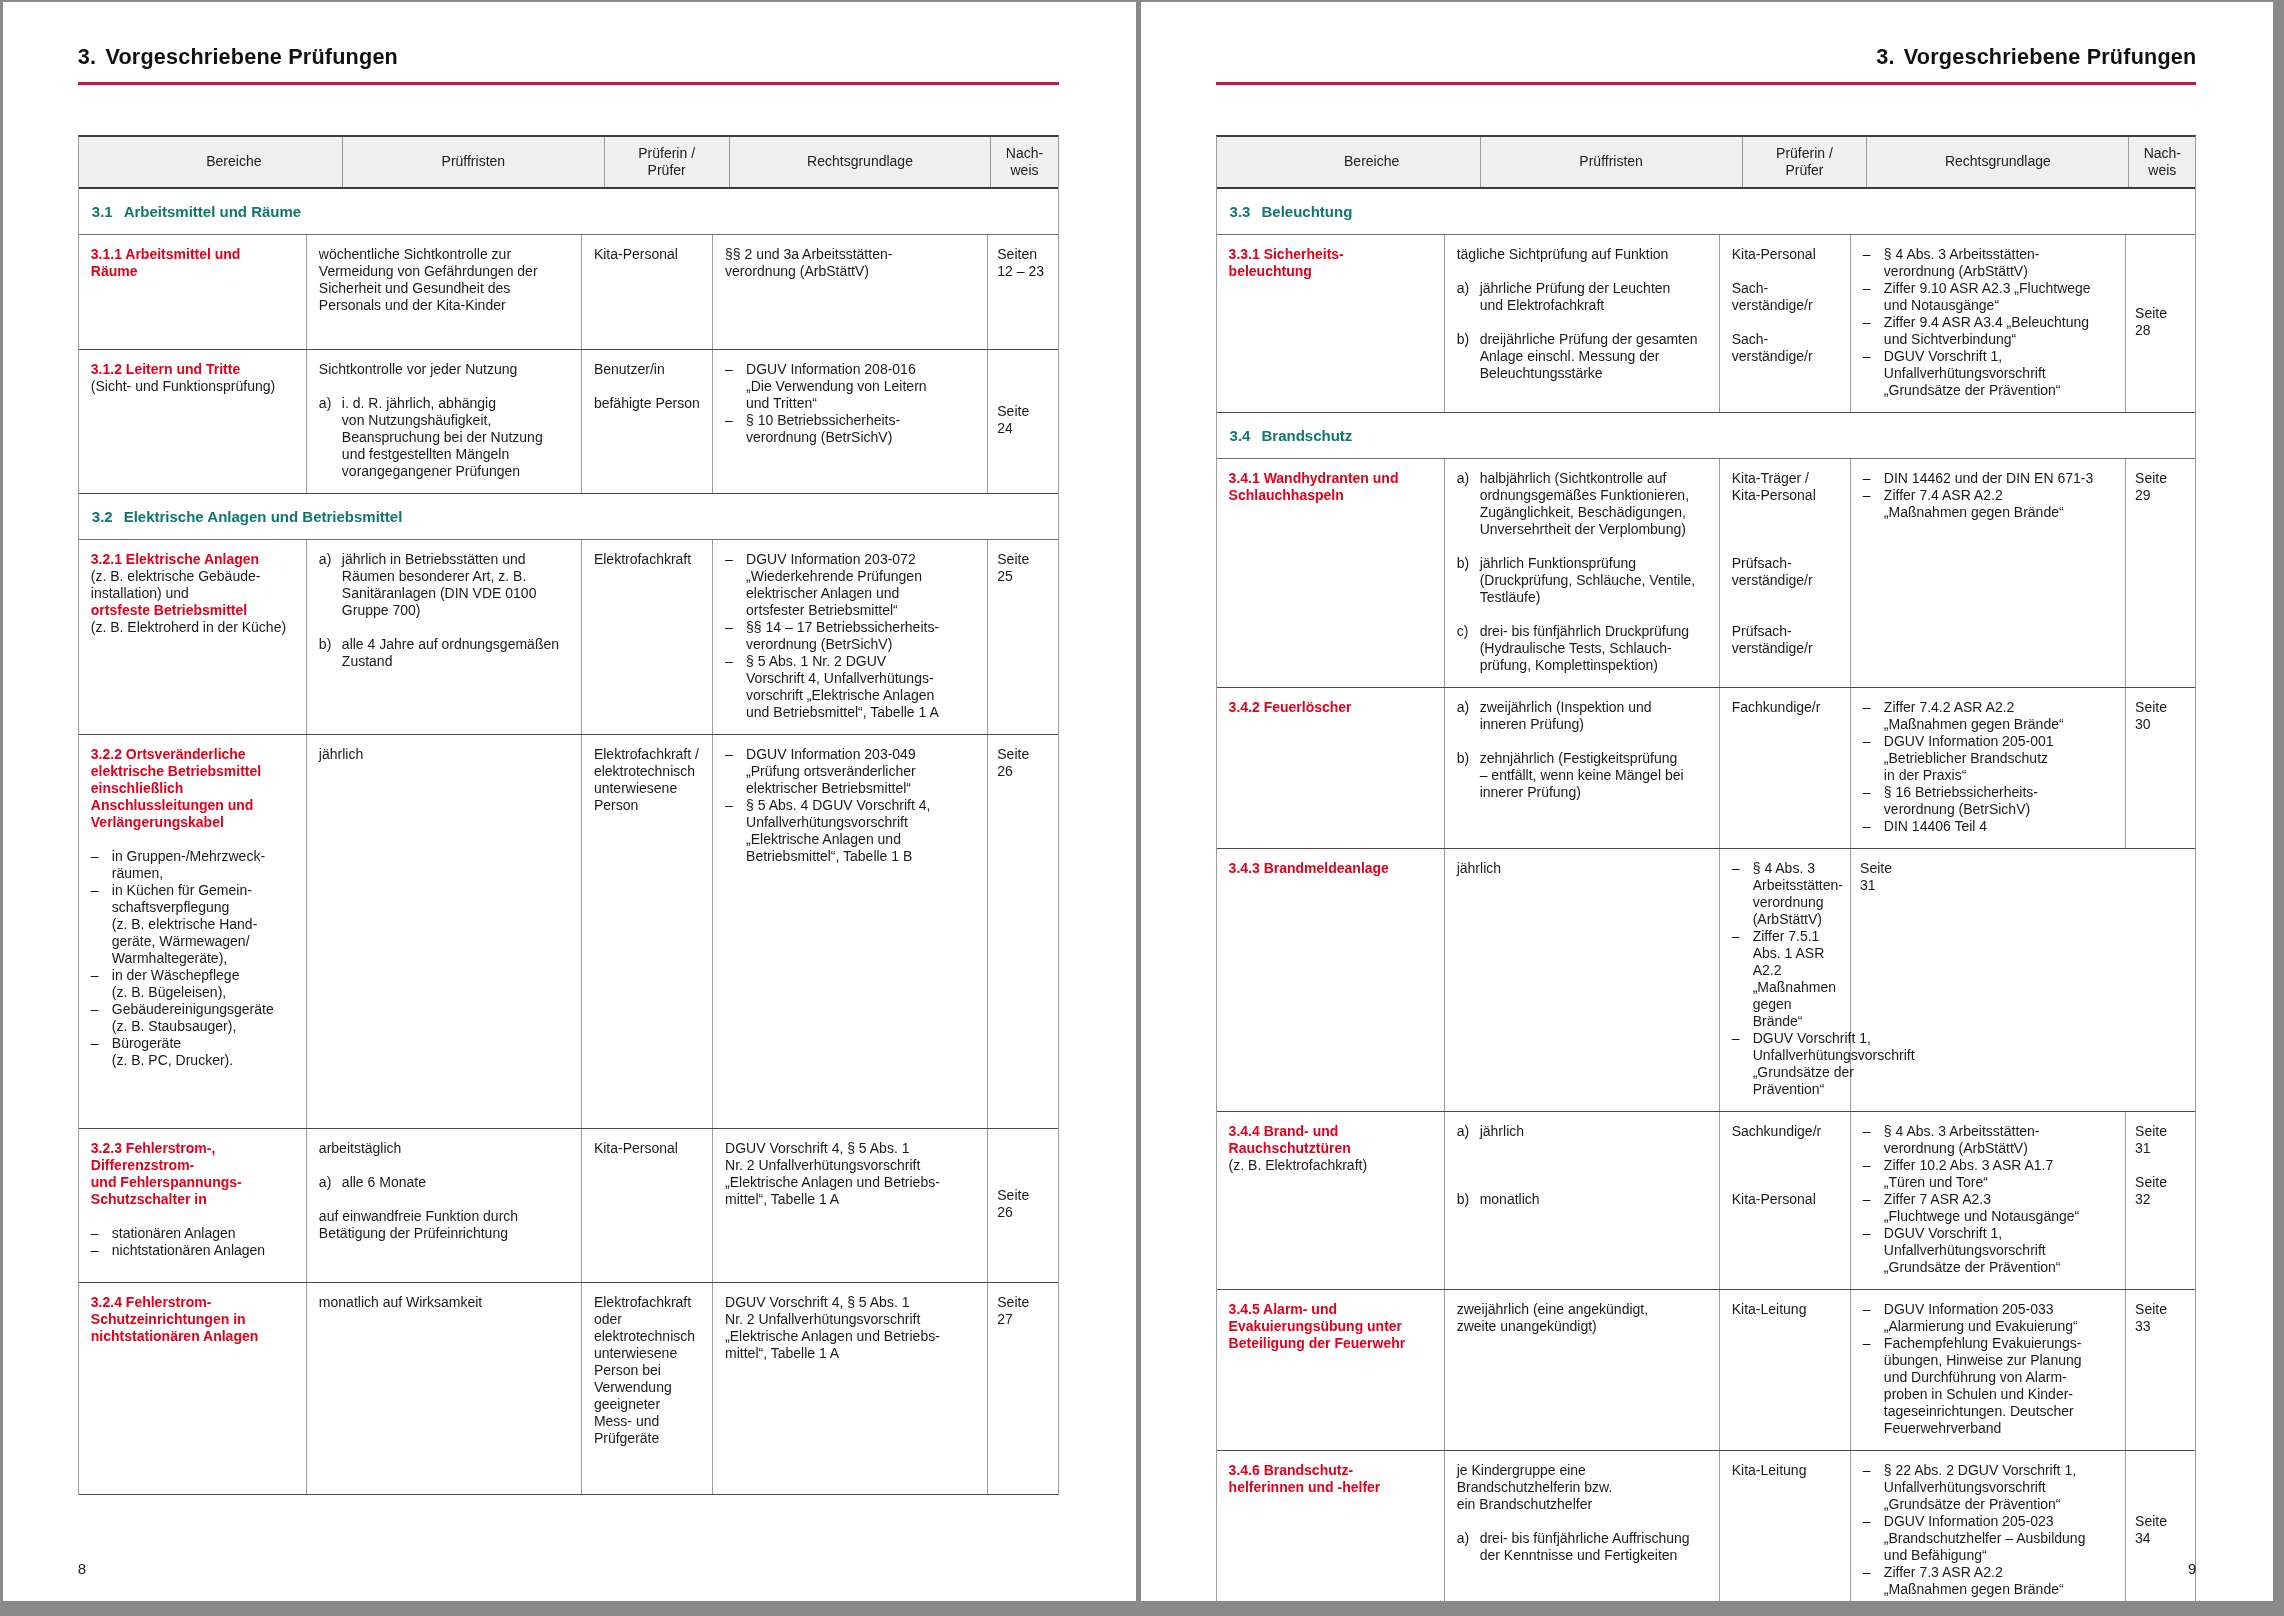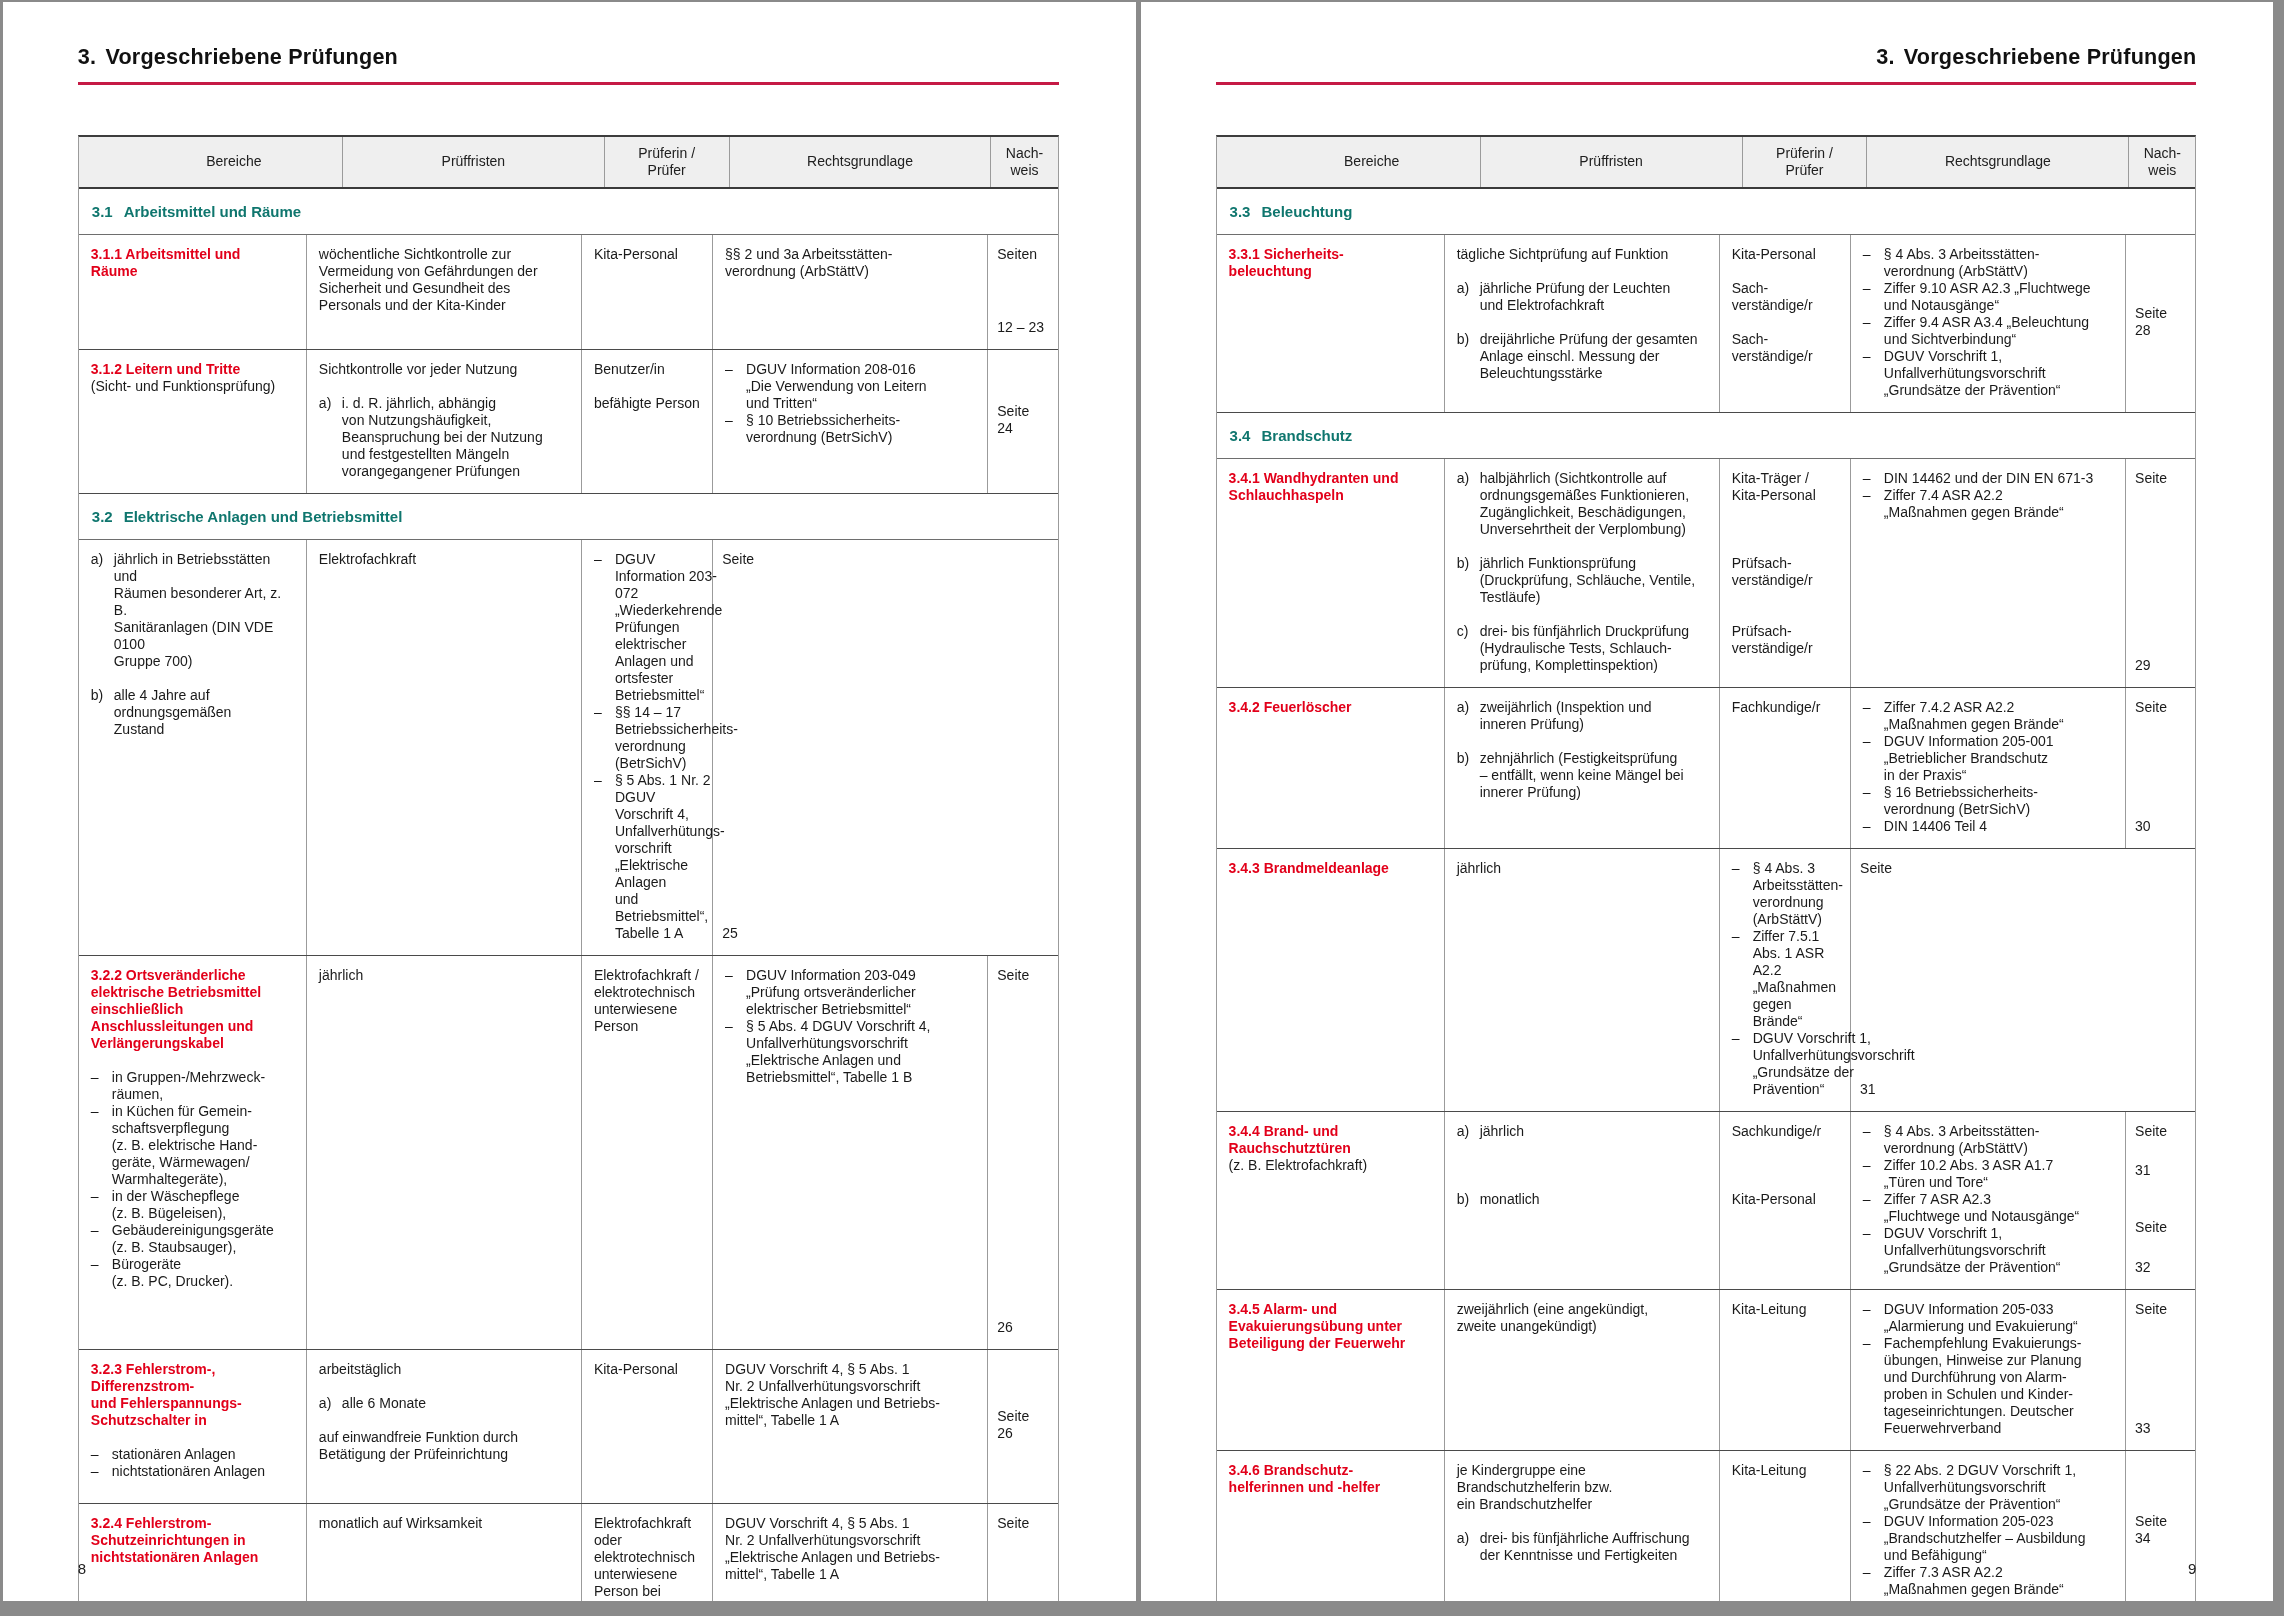--- a/index.html
+++ b/index.html
@@ -56,21 +56,21 @@
   .snum{margin-right:11px;}
   .para{margin:0;}
   .para.red{color:var(--red); font-weight:bold;}
   .para.g1{margin-top:17px;}
   .para.g2{margin-top:34px;}
   .para.g3{margin-top:51px;}
   .hang{display:flex; align-items:flex-start;}
   .hang .pre{flex:0 0 23px;}
   .hang .pre.dash{flex:0 0 21px;}
   .hang .txt{flex:1 1 auto;}
-  .c-n{display:flex; flex-direction:column; padding-left:9.2px; padding-right:3.7px;justify-content:space-between;}
+  .c-n{display:flex; flex-direction:column; padding-left:9.2px; padding-right:3.7px;}
   .c-n.mid{justify-content:center;}
   .pagenum{position:absolute; bottom:24px; font-size:15px; color:#222;}
   .pn-left{left:75px;}
   .pn-right{right:77px;}
 </style>
 </head>
 <body>
 
 <div class="spread">
 
@@ -111,20 +111,22 @@
 vorangegangener Prüfungen</span></div></div>
           <div class="cell c-p"><div class="para">Benutzer/in</div><div class="para g1">befähigte Person</div></div>
           <div class="cell c-r"><div class="para hang"><span class="pre dash">–</span><span class="txt">DGUV Information 208-016
 „Die Verwendung von Leitern
 und Tritten“</span></div><div class="para hang"><span class="pre dash">–</span><span class="txt">§ 10 Betriebssicherheits-
 verordnung (BetrSichV)</span></div></div>
           <div class="cell c-n mid"><div class="para">Seite</div><div class="para">24</div></div>
         </div>
         <div class="row section-row"><span class="snum">3.2</span><span>Elektrische Anlagen und Betriebsmittel</span></div>
         <div class="row grid entry">
+          <div class="cell c-b"><div class="para red">3.2.1 Elektrische Anlagen</div><div class="para">(z. B. elektrische Gebäude-
+installation) und</div><div class="para red">ortsfeste Betriebsmittel</div><div class="para">(z. B. Elektroherd in der Küche)</div></div>
           <div class="cell c-f"><div class="para hang"><span class="pre">a)</span><span class="txt">jährlich in Betriebsstätten und
 Räumen besonderer Art, z. B.
 Sanitäranlagen (DIN VDE 0100
 Gruppe 700)</span></div><div class="para g1 hang"><span class="pre">b)</span><span class="txt">alle 4 Jahre auf ordnungsgemäßen
 Zustand</span></div></div>
           <div class="cell c-p"><div class="para">Elektrofachkraft</div></div>
           <div class="cell c-r"><div class="para hang"><span class="pre dash">–</span><span class="txt">DGUV Information 203-072
 „Wiederkehrende Prüfungen
 elektrischer Anlagen und
 ortsfester Betriebsmittel“</span></div><div class="para hang"><span class="pre dash">–</span><span class="txt">§§ 14 – 17 Betriebssicherheits-

